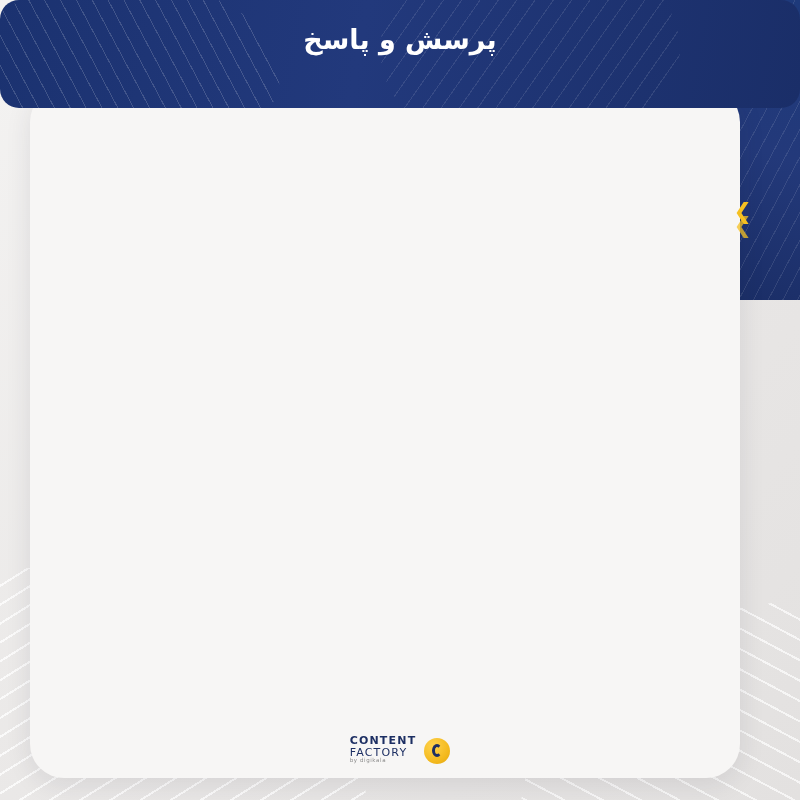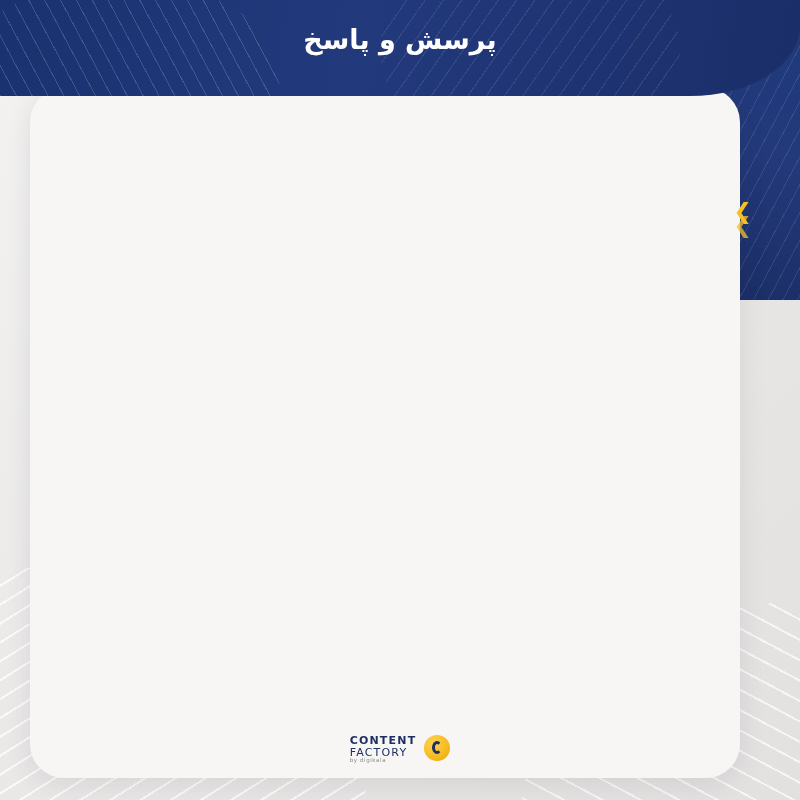--- a/index.html
+++ b/index.html
@@ -82,26 +82,27 @@
         rgba(255,255,255,0) 1px,
         rgba(255,255,255,0) 13px);
   }
 
   
   .header {
     position: absolute;
     top: 0;
     left: 0;
     width: 800px;
-    height: 96px;
+    height: 108px;
     background: linear-gradient(100deg, #1b3270 0%, #22397c 45%, #1a2e68 100%);
     border-bottom-right-radius: 110px 70px;
     border-bottom-left-radius: 0;
     overflow: hidden;
     z-index: 4;
+    border-radius: 19px;
   }
   .header::before {
     content: "";
     position: absolute;
     left: -40px;
     top: -20px;
     width: 320px;
     height: 190px;
     background:
       repeating-linear-gradient(
@@ -308,21 +309,21 @@
     line-height: 1;
   }
 
   
   .footer {
     position: absolute;
     bottom: 36px;
     left: 0;
     width: 800px;
     display: flex;
-    align-items: flex-start;
+    align-items: flex-end;
     justify-content: center;
     gap: 8px;
     z-index: 5;
   }
   .logo-mark {
     width: 26px;
     height: 26px;
     border-radius: 50%;
     background: radial-gradient(circle at 35% 30%, #ffd34d 0%, #f3b81c 65%, #e0a512 100%);
     position: relative;

